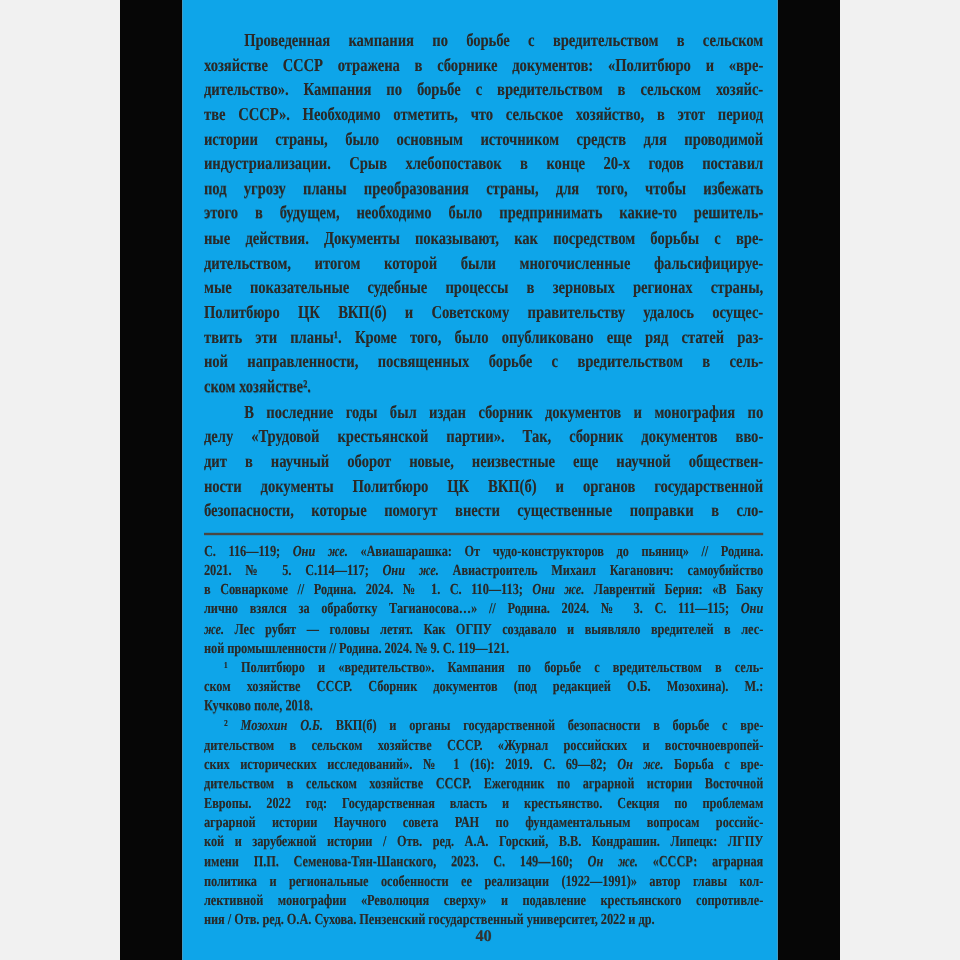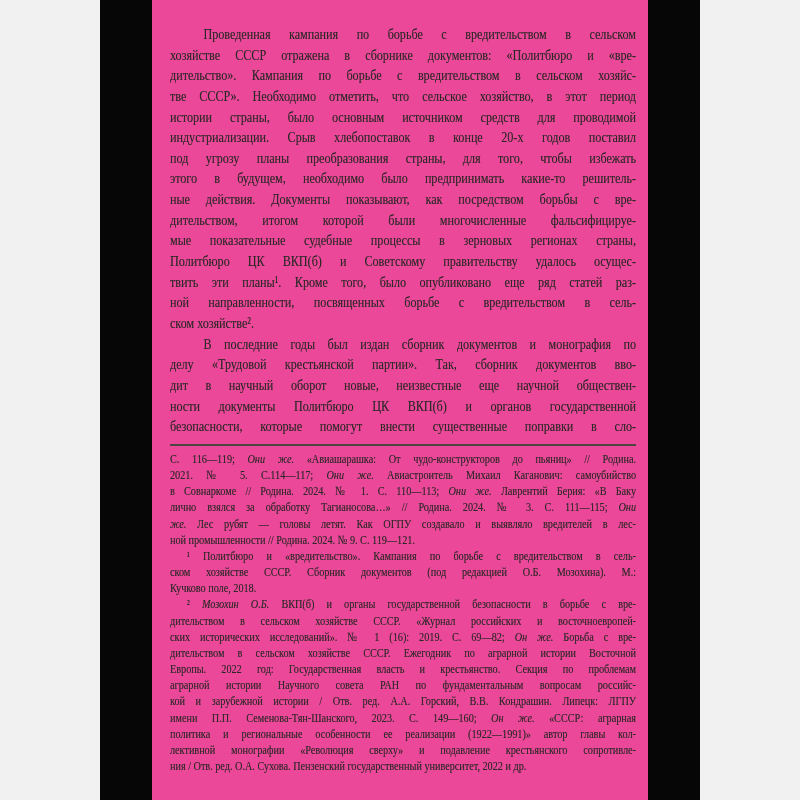--- a/index.html
+++ b/index.html
@@ -6,22 +6,23 @@
   .stage{
     position:relative;width:800px;height:800px;overflow:hidden;
     background:#f1f1f1;
     font-family:"Liberation Serif","DejaVu Serif",serif;
   }
   .bar{position:absolute;top:0;bottom:0;width:52px;background:#060606;}
   .bar.left{left:100px;}
   .bar.right{left:648px;}
   .page{
     position:absolute;left:152px;top:0;width:496px;height:800px;
-    background:#ec4899;color:#2b2927;
+    background:#0ea5e9;color:#2b2927;
     text-shadow:0.2px 0.2px 0.6px rgba(30,28,26,0.35);
+    font-weight:bold;
   }
   
   .tblock{
     position:absolute;left:18px;width:585px;
     transform:scaleX(0.7966);transform-origin:0 0;
   }
   .body-text{top:24px;font-size:15.2px;}
   .body-text .tl{height:20.65px;line-height:20.65px;}
   .fns{top:451px;font-size:12.8px;}
   .fns .tl{height:16.16px;line-height:16.16px;}
@@ -102,14 +103,15 @@
           <div class="tl">Европы. 2022 год: Государственная власть и крестьянство. Секция по проблемам</div>
           <div class="tl">аграрной истории Научного совета РАН по фундаментальным вопросам российс-</div>
           <div class="tl">кой и зарубежной истории / Отв. ред. А.А. Горский, В.В. Кондрашин. Липецк: ЛГПУ</div>
           <div class="tl">имени П.П. Семенова-Тян-Шанского, 2023. С. 149—160; <em>Он же.</em> «СССР: аграрная</div>
           <div class="tl">политика и региональные особенности ее реализации (1922—1991)» автор главы кол-</div>
           <div class="tl">лективной монографии «Революция сверху» и подавление крестьянского сопротивле-</div>
           <div class="tl last">ния / Отв. ред. О.А. Сухова. Пензенский государственный университет, 2022 и др.</div>
         </div>
     </div>
 
+    <div class="pageno">40</div>
   </div>
 </div>
 
 </body></html>

